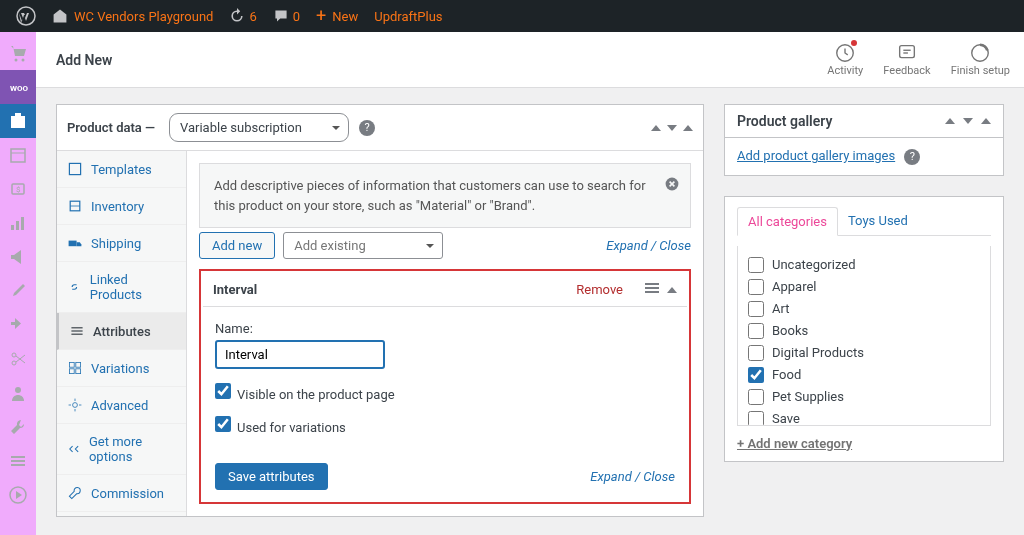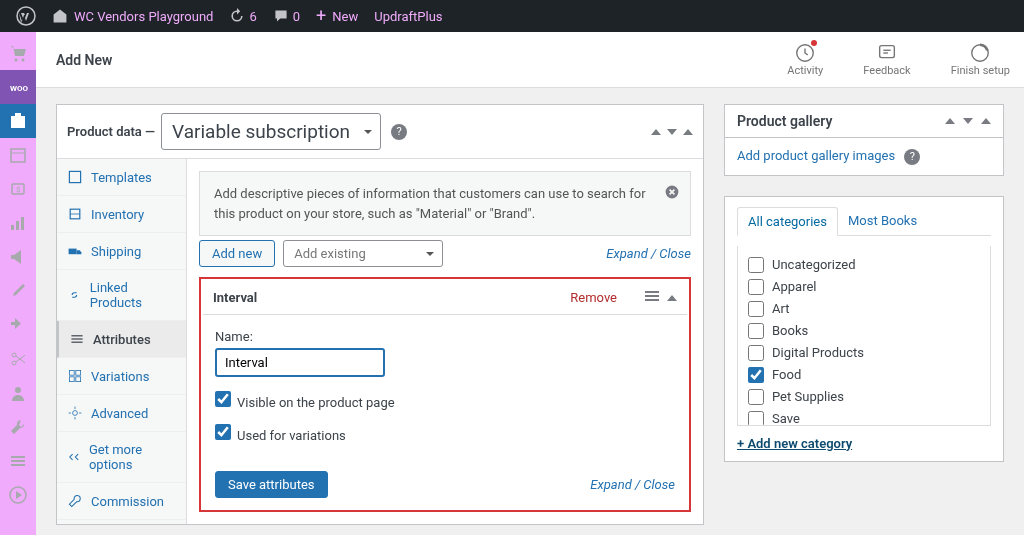--- a/index.html
+++ b/index.html
@@ -1,85 +1,85 @@
 <!DOCTYPE html>
 <html><head>
 <meta charset="utf-8">
 <style>
 *{box-sizing:border-box;margin:0;padding:0;font-family:-apple-system,BlinkMacSystemFont,"Segoe UI",Roboto,sans-serif}
 body{background:#f0f0f1;color:#3c434a;font-size:13px;overflow:hidden}
-.adminbar{height:32px;background:#1d2327;color:#f0abfc;display:flex;align-items:center;padding:0 8px;font-size:13px}
+.adminbar{height:32px;background:#1d2327;color:#f97316;display:flex;align-items:center;padding:0 8px;font-size:13px}
 .adminbar-item{display:flex;align-items:center;padding:0 8px;height:32px;cursor:pointer}
 .adminbar svg{fill:#c3c4c7}
 .layout{display:flex;height:calc(100vh - 32px)}
 .sidemenu{width:36px;background:#f0abfc;display:flex;flex-direction:column;align-items:center;padding-top:4px}
 .sidemenu-item{width:36px;height:34px;display:flex;align-items:center;justify-content:center;cursor:pointer}
 .sidemenu-item svg{fill:#a7aaad;width:20px;height:20px}
 .sidemenu-item.active{background:#2271b1}
 .sidemenu-item.active svg{fill:#fff}
 .sidemenu-item.woo{background:#7f54b3}
 .sidemenu-item.woo svg{fill:#fff}
 .main{flex:1;overflow:auto;padding:0 20px 20px 20px}
 .header{background:#fff;display:flex;align-items:center;justify-content:space-between;padding:10px 14px;margin:0 -20px 16px -20px;border-bottom:1px solid #dcdcde}
 .header h1{font-size:14px;font-weight:600;padding-left:6px}
-.header-actions{display:flex;gap:40px}
+.header-actions{display:flex;gap:20px}
 .ha{display:flex;flex-direction:column;align-items:center;font-size:11px;color:#757575;cursor:pointer;position:relative}
 .ha svg{width:22px;height:22px;stroke:#757575;fill:none;stroke-width:1.5}
 .ha .dot{position:absolute;top:-2px;right:6px;width:6px;height:6px;border-radius:50%;background:#d63638}
 .cols{display:flex;gap:20px;align-items:flex-start}
 .col-main{flex:1}
 .col-side{width:280px}
 .postbox{background:#fff;border:1px solid #c3c4c7;margin-bottom:20px}
 .postbox-header{display:flex;align-items:center;padding:8px 12px;border-bottom:1px solid #c3c4c7}
 .postbox-header h2{font-size:14px;font-weight:600;flex:1}
 .postbox-header .ctrl{cursor:pointer;margin-left:8px;color:#787c82}
 .handle-actions{display:flex;gap:6px}
 .postbox-inside{padding:12px}
 .product-data-header{display:flex;align-items:center;padding:8px 10px;border-bottom:1px solid #dcdcde}
-.product-data-header .label{font-weight:600;margin-right:6px}
-.pd-select{background:#fff;border:1px solid #8c8f94;border-radius:3px;padding:6px 30px 6px 10px;font-size:19px;position:relative;cursor:pointer;min-width:180px}
+.product-data-header .label{font-weight:600;margin-right:14px}
+.pd-select{background:#fff;border:1px solid #8c8f94;border-radius:9px;padding:6px 30px 6px 10px;font-size:13px;position:relative;cursor:pointer;min-width:180px}
 .pd-select svg{position:absolute;right:6px;top:50%;transform:translateY(-50%);fill:#555}
 .help-tip{display:inline-flex;width:16px;height:16px;border-radius:50%;background:#787c82;color:#fff;align-items:center;justify-content:center;font-size:11px;margin-left:10px;cursor:help}
 .product-data-body{display:flex}
 .pd-tabs{width:130px;background:#f6f7f7;border-right:1px solid #dcdcde}
 .pd-tab{display:flex;align-items:center;padding:10px 10px;font-size:13px;color:#2271b1;cursor:pointer;border-bottom:1px solid #eee}
 .pd-tab.active{background:#ebebeb;color:#3c434a;font-weight:500;border-left:2px solid #c3c4c7}
 .pd-tab svg{width:16px;height:16px;margin-right:8px;fill:currentColor}
 .pd-content{flex:1;padding:12px;position:relative}
 .notice-box{background:#f6f7f7;border:1px solid #dcdcde;padding:12px 40px 12px 14px;position:relative;color:#555;margin-bottom:4px;font-size:13px;line-height:1.5}
 .notice-box .close{position:absolute;right:10px;top:12px;cursor:pointer;color:#787c82}
 .toolbar{display:flex;align-items:center;margin-bottom:10px}
 .btn{background:#f6f7f7;border:1px solid #2271b1;color:#2271b1;border-radius:3px;padding:5px 12px;font-size:13px;cursor:pointer}
 .btn-primary{background:#2271b1;border-color:#2271b1;color:#fff}
 .select-inline{background:#fff;border:1px solid #8c8f94;border-radius:3px;padding:5px 28px 5px 10px;font-size:13px;position:relative;margin-left:8px;min-width:160px;color:#777;cursor:pointer}
 .select-inline svg{position:absolute;right:6px;top:50%;transform:translateY(-50%);fill:#555}
 .expand-collapse{margin-left:auto;color:#2271b1;font-style:italic;font-size:13px;cursor:pointer}
 .attribute-block{border:2px solid #d63638;padding:2px}
 .attr-header{display:flex;align-items:center;padding:8px 10px;border-bottom:1px solid #dcdcde}
 .attr-header strong{font-size:13px}
 .attr-header .spacer{flex:1}
-.attr-header .remove{color:#b32d2e;cursor:pointer;margin-right:20px}
+.attr-header .remove{color:#b32d2e;cursor:pointer;margin-right:14px}
 .attr-header .ctrl{color:#787c82;cursor:pointer;margin-left:8px}
 .attr-body{display:flex;padding:14px 12px}
 .attr-col{flex:1}
 .attr-col label{display:block;margin-bottom:4px;color:#3c434a}
 .attr-input{width:170px;padding:5px 8px;border:2px solid #2271b1;border-radius:3px;font-size:13px}
 .attr-textarea{width:100%;height:100px;padding:6px 8px;border:1px solid #8c8f94;border-radius:3px;font-size:13px;resize:vertical}
 .chk{display:flex;align-items:center;margin-top:14px;font-size:13px;color:#3c434a}
 .chk input{margin-right:6px;accent-color:#2271b1;width:16px;height:16px}
 .attr-footer{display:flex;align-items:center;padding:10px 12px}
-.link{color:#2271b1;cursor:pointer;}
+.link{color:#2271b1;cursor:pointer;text-decoration:underline}
 .side .postbox-inside{padding:10px 12px}
 .cat-tabs{display:flex;border-bottom:1px solid #dcdcde;margin-bottom:10px}
 .cat-tab{padding:6px 10px;font-size:13px;color:#2271b1;cursor:pointer}
-.cat-tab.active{color:#0369a1;border:1px solid #dcdcde;border-bottom-color:#fff;margin-bottom:-1px;background:#fff;border-radius:3px 3px 0 0}
+.cat-tab.active{color:#ec4899;border:1px solid #dcdcde;border-bottom-color:#fff;margin-bottom:-1px;background:#fff;border-radius:3px 3px 0 0}
 .cat-list{max-height:180px;overflow-y:auto;border:1px solid #dcdcde;border-top:none;padding:8px 6px 8px 10px}
 .cat-item{display:flex;align-items:center;padding:3px 0;font-size:13px}
 .cat-item input{margin-right:8px;width:16px;height:16px;accent-color:#2271b1}
-.add-cat{color:#0c4a6e;font-weight:600;text-decoration:underline;display:inline-block;margin-top:10px;cursor:pointer}
+.add-cat{color:#737373;font-weight:600;text-decoration:underline;display:inline-block;margin-top:10px;cursor:pointer}
 .arrow{display:inline-block;width:0;height:0}
 .arrow-up{border-left:5px solid transparent;border-right:5px solid transparent;border-bottom:6px solid #787c82}
 .arrow-down{border-left:5px solid transparent;border-right:5px solid transparent;border-top:6px solid #787c82}
 </style>
 </head>
 <body>
 
 <div class="adminbar">
   <div class="adminbar-item">
       <svg width="20" height="20" viewBox="0 0 20 20">
@@ -371,21 +371,21 @@
           <div class="postbox-inside">
             <span class="link">Add product gallery images</span>
             <span class="help-tip" style="vertical-align:middle;margin-left:6px">?</span>
           </div>
         </div>
 
         <div class="postbox">
           <div class="postbox-inside">
             <div class="cat-tabs">
               <div class="cat-tab active">All categories</div>
-              <div class="cat-tab">Most Books</div>
+              <div class="cat-tab">Toys Used</div>
             </div>
             <div class="cat-list" id="cat-list">
                 <label class="cat-item">
                   <input type="checkbox" style="">
                   <span>Uncategorized</span>
                 </label>
                 <label class="cat-item">
                   <input type="checkbox" style="">
                   <span>Apparel</span>
                 </label>

